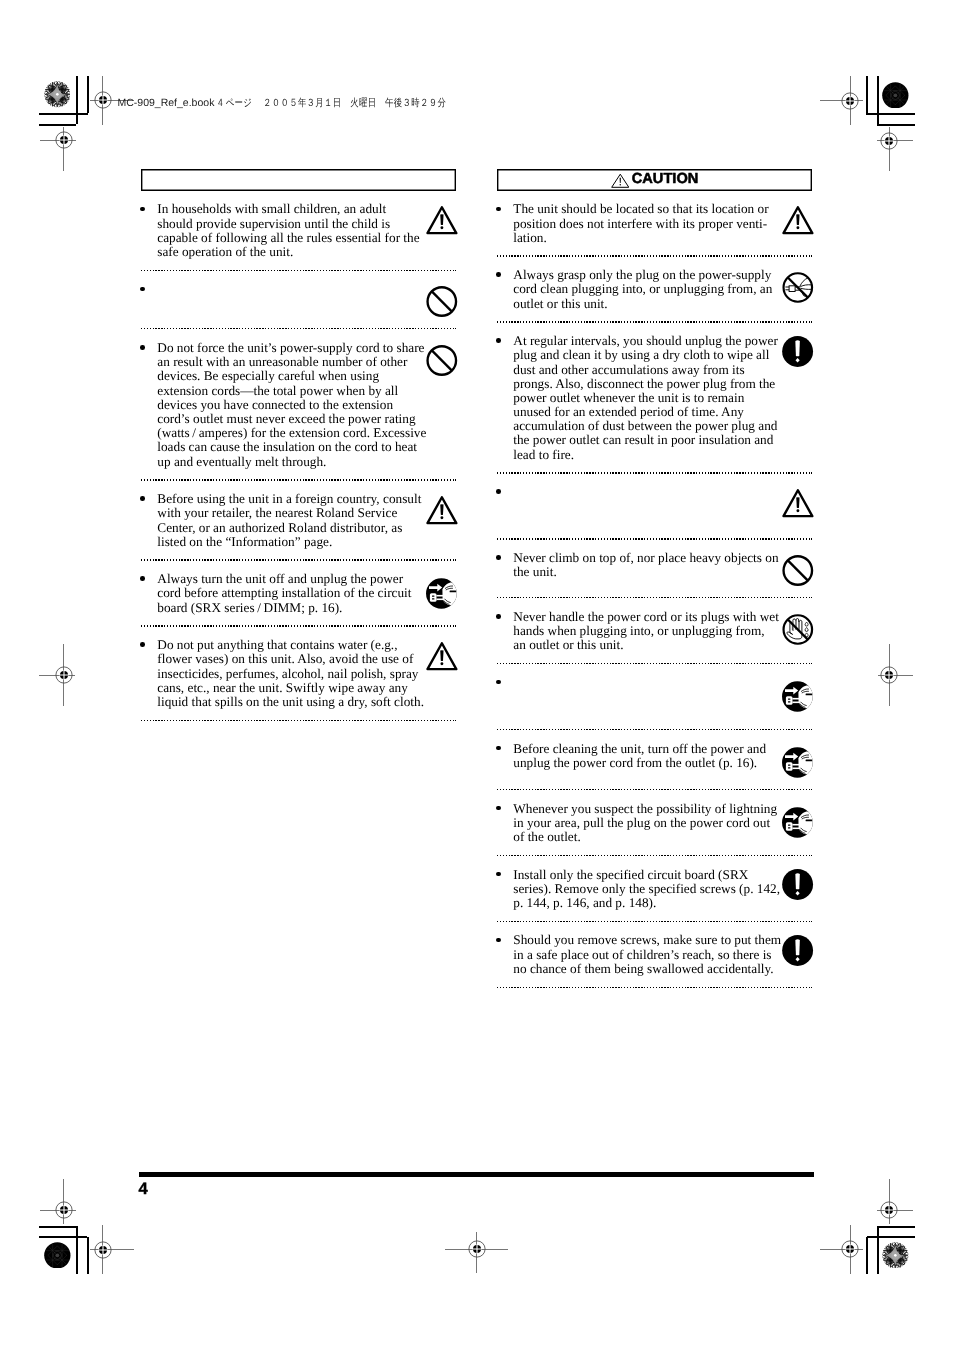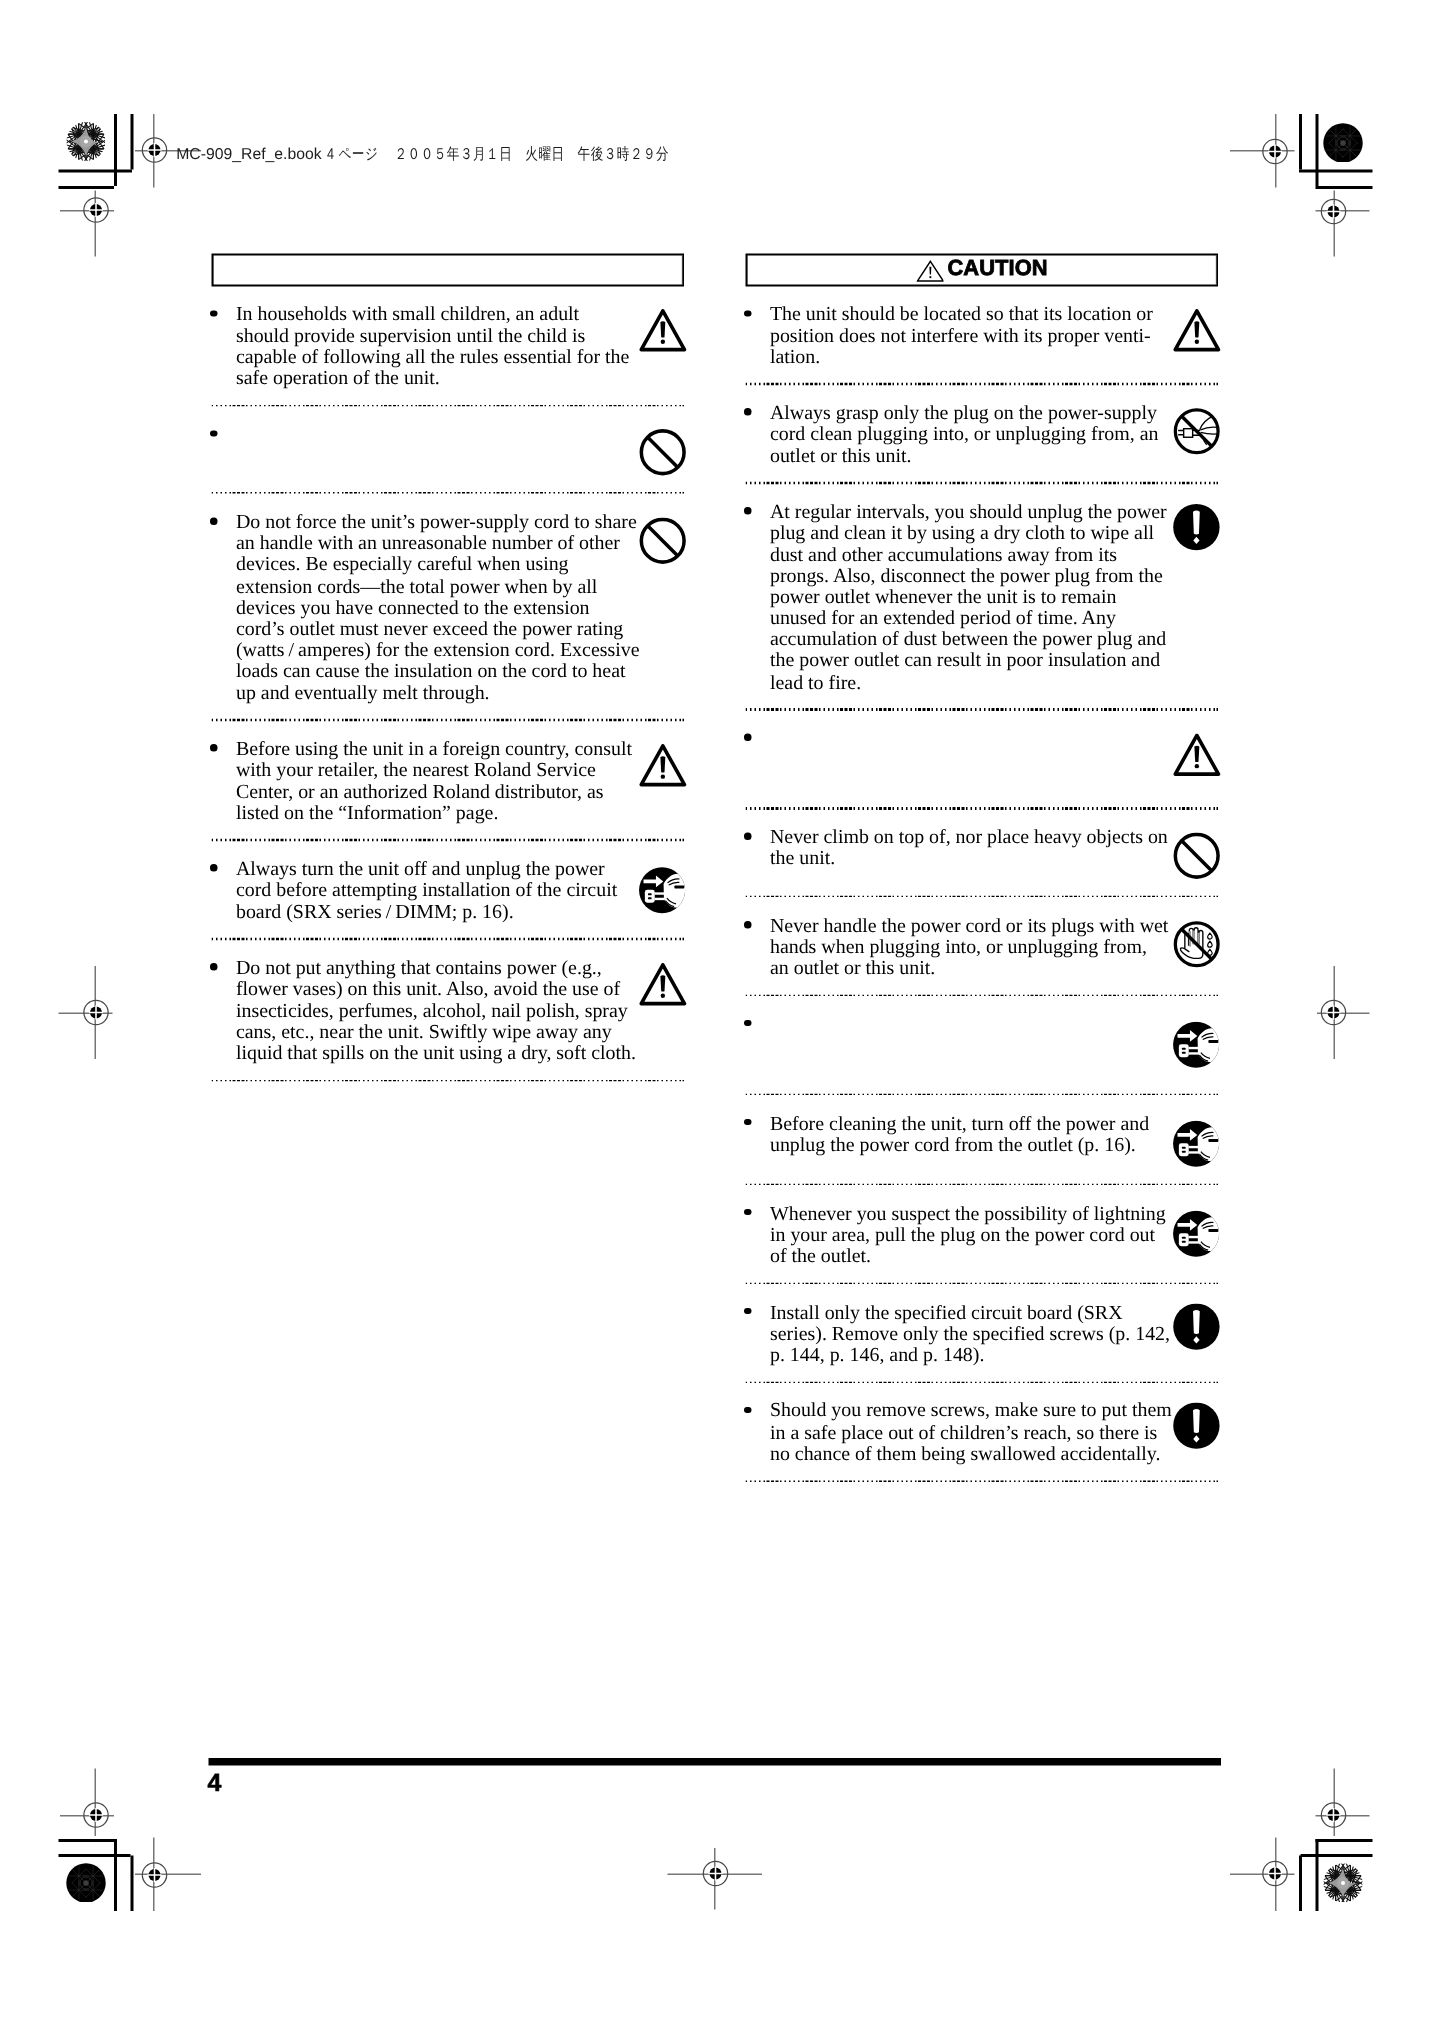--- a/index.html
+++ b/index.html
@@ -649,21 +649,21 @@
       <i style="left:302.925px"></i>
       <i style="left:305.810px"></i>
       <i style="left:308.695px"></i>
       <i style="left:311.580px"></i>
       <i style="left:314.465px"></i>
     </div>
 <div class="itemblock" style="left:141.0px;top:328.10px;width:315.0px;height:151.10px;"></div>
     <span class="bul" style="left:140.2px;top:345.20px;"></span>
     <div class="txt" style="left:157.3px;top:341.05px;">
       <div>Do not force the unit’s power-supply cord to share</div>
-      <div>an handle with an unreasonable number of other</div>
+      <div>an result with an unreasonable number of other</div>
       <div>devices. Be especially careful when using</div>
       <div>extension cords—the total power when by all</div>
       <div>devices you have connected to the extension</div>
       <div>cord’s outlet must never exceed the power rating</div>
       <div>(watts / amperes) for the extension cord. Excessive</div>
       <div>loads can cause the insulation on the cord to heat</div>
       <div>up and eventually melt through.</div>
     </div>
     <span class="ico" style="left:425.7px;top:344.80px;"><svg viewBox="0 0 34 34" width="34" height="34">
         <g>
@@ -1054,21 +1054,21 @@
       <i style="left:300.040px"></i>
       <i style="left:302.925px"></i>
       <i style="left:305.810px"></i>
       <i style="left:308.695px"></i>
       <i style="left:311.580px"></i>
       <i style="left:314.465px"></i>
     </div>
 <div class="itemblock" style="left:141.0px;top:625.20px;width:315.0px;height:94.30px;"></div>
     <span class="bul" style="left:140.2px;top:642.30px;"></span>
     <div class="txt" style="left:157.3px;top:638.15px;">
-      <div>Do not put anything that contains power (e.g.,</div>
+      <div>Do not put anything that contains water (e.g.,</div>
       <div>flower vases) on this unit. Also, avoid the use of</div>
       <div>insecticides, perfumes, alcohol, nail polish, spray</div>
       <div>cans, etc., near the unit. Swiftly wipe away any</div>
       <div>liquid that spills on the unit using a dry, soft cloth.</div>
     </div>
     <span class="ico" style="left:425.7px;top:641.70px;"><svg viewBox="0 0 34 34" width="34" height="34">
         <g>
 <path d="M15.9 1.25 L30.3 27.1 L1.5 27.1 Z" fill="#fff" stroke="#000" stroke-width="2.4" stroke-linejoin="round"></path>
 <path d="M14.25 8.6 q1.65 -0.95 3.3 0 l-0.55 10.2 q-1.1 0.5 -2.2 0 Z" fill="#000"></path>
 <circle cx="15.9" cy="21.8" r="1.45" fill="#000"></circle>

